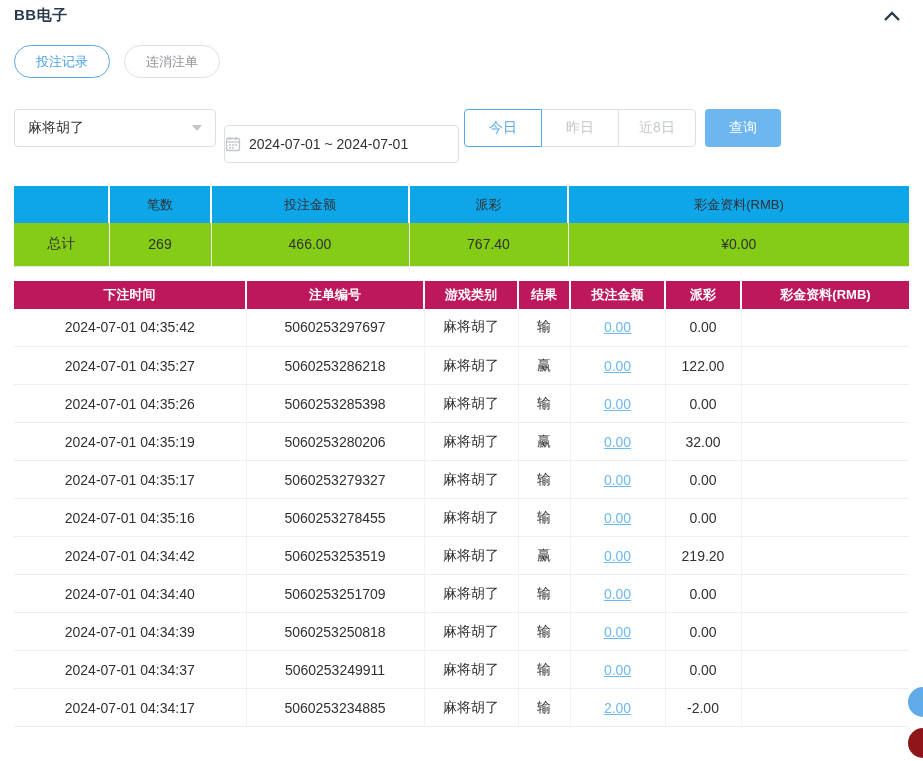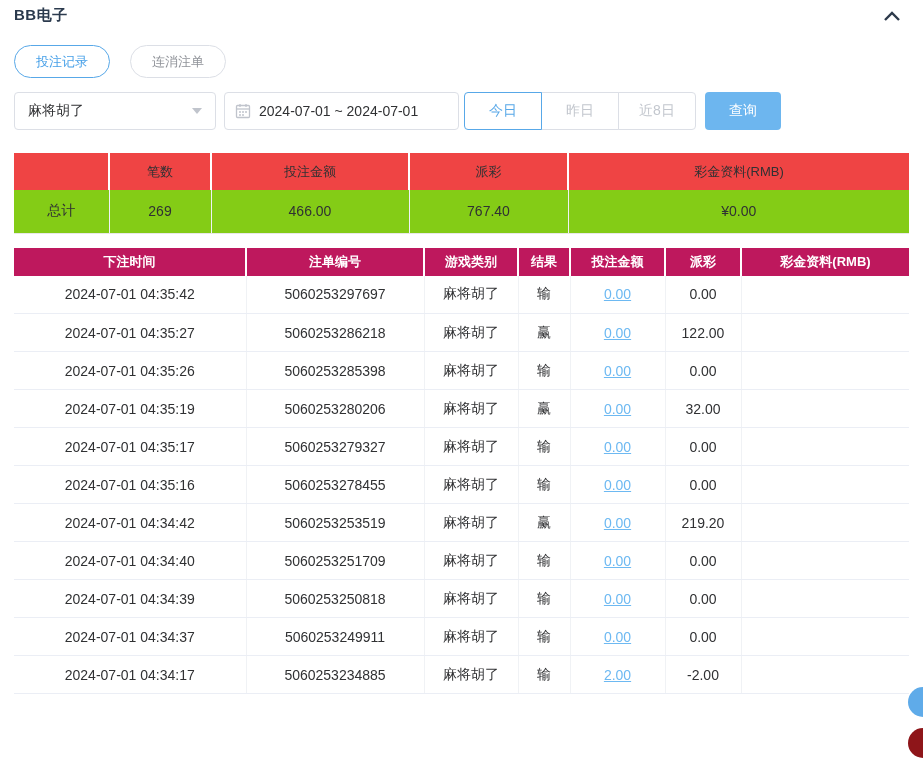--- a/index.html
+++ b/index.html
@@ -14,43 +14,43 @@
 
   
   .panel-header {
     display: flex; justify-content: space-between; align-items: flex-start;
     padding-top: 6px; height: 28px;
   }
   .panel-title { font-size: 15px; font-weight: bold; color: #2b3a4d; letter-spacing: .5px; }
   .collapse-btn { width: 22px; height: 22px; display: flex; align-items: center; justify-content: center; cursor: pointer; margin-right: 6px; }
 
   
-  .tabs { margin-top: 17px; display: flex; gap: 20px; }
+  .tabs { margin-top: 17px; display: flex; gap: 14px; }
   .tab {
     height: 33px; padding: 0 21px; border: 1px solid #dcdfe6; border-radius: 17px;
     display: flex; align-items: center; justify-content: center;
     font-size: 13px; color: #909399; background: #fff; cursor: pointer;
   }
   .tab.active { border-color: #58a8e8; color: #47a0e8; }
 
   
   .filters { margin-top: 14px; display: flex; align-items: center; }
   .select-box {
     width: 202px; height: 38px; border: 1px solid #dcdfe6; border-radius: 4px;
     display: flex; align-items: center; justify-content: space-between;
     padding: 0 13px; font-size: 14px; color: #303133; cursor: pointer; background: #fff;
   }
   .caret-down {
     width: 0; height: 0; border-left: 5px solid transparent; border-right: 5px solid transparent;
     border-top: 6px solid #c0c4cc;
   }
   .date-box {
     margin-left: 8px; width: 235px; height: 38px; border: 1px solid #dcdfe6; border-radius: 4px;
-    display: flex; align-items: center; padding: 0 10px; font-size: 14px; color: #303133;
-    cursor: pointer; background: #fff;
+    display: flex; align-items: center; padding: 0 0; font-size: 14px; color: #303133;
+    cursor: pointer; background: #fff; margin-top: 33px;
   }
   .cal-icon { margin-right: 8px; display: flex; align-items: center; }
   .seg-group { margin-left: 5px; display: flex; }
   .seg {
     height: 38px; min-width: 78px; padding: 0 4px; border: 1px solid #dcdfe6; background: #fff;
     display: flex; align-items: center; justify-content: center; font-size: 14px;
     color: #c3c7ce; cursor: pointer; margin-left: -1px;
   }
   .seg:first-child { border-radius: 4px 0 0 4px; margin-left: 0; }
   .seg:last-child { border-radius: 0 4px 4px 0; }
@@ -58,21 +58,21 @@
   .query-btn {
     margin-left: 9px; width: 76px; height: 38px; background: #6db6ef; color: #fff;
     border: none; border-radius: 4px; font-size: 14px; display: flex; align-items: center;
     justify-content: center; cursor: pointer; font-family: inherit;
   }
 
   
   table { border-collapse: collapse; width: 100%; table-layout: fixed; }
   .summary-table { margin-top: 23px; }
   .summary-table th {
-    background: #ef4444; height: 37px; font-size: 13px; font-weight: normal;
+    background: #0ea5e9; height: 37px; font-size: 13px; font-weight: normal;
     color: #303133; text-align: center; border-right: 2px solid #fff;
   }
   .summary-table th:last-child { border-right: none; }
   .summary-table td {
     height: 43px; font-size: 14px; text-align: center; background: #84cc16;
     border-bottom: 1px solid #e8e8e8; border-right: 1px solid #f0f2f5;
   }
   .summary-table td:last-child { border-right: none; }
   .sc-0 { width: 95px; } .sc-1 { width: 102px; } .sc-2 { width: 198px; } .sc-3 { width: 159px; }
 

